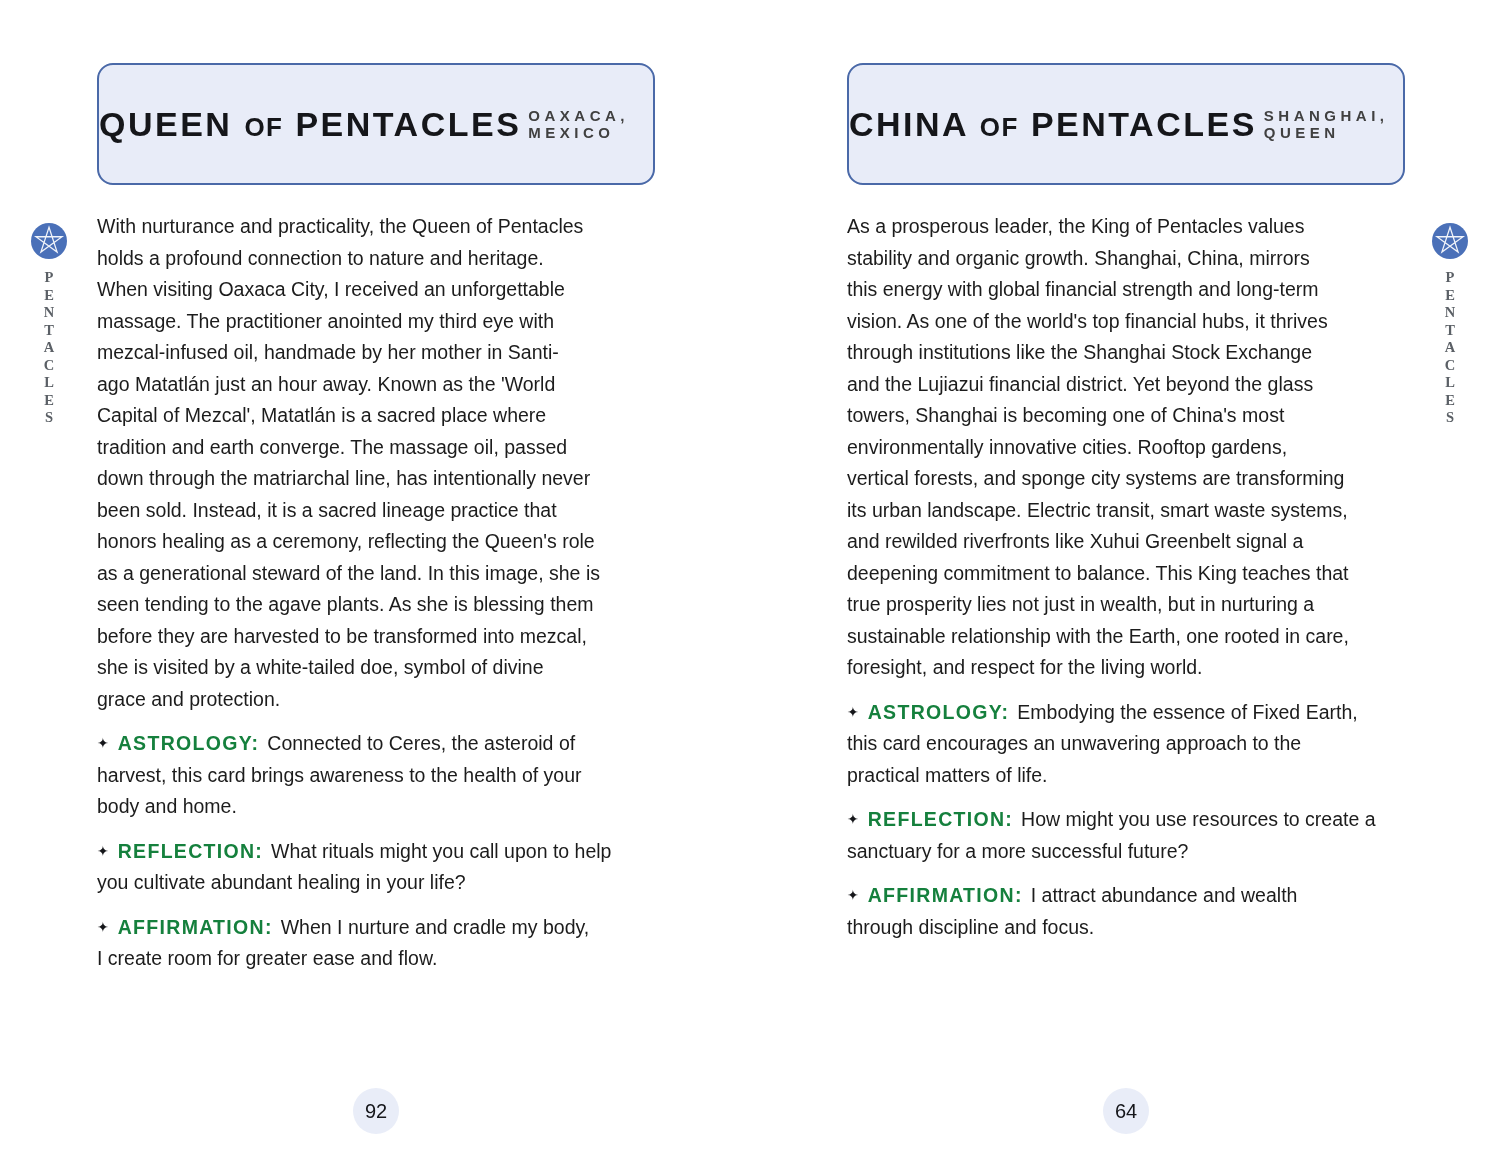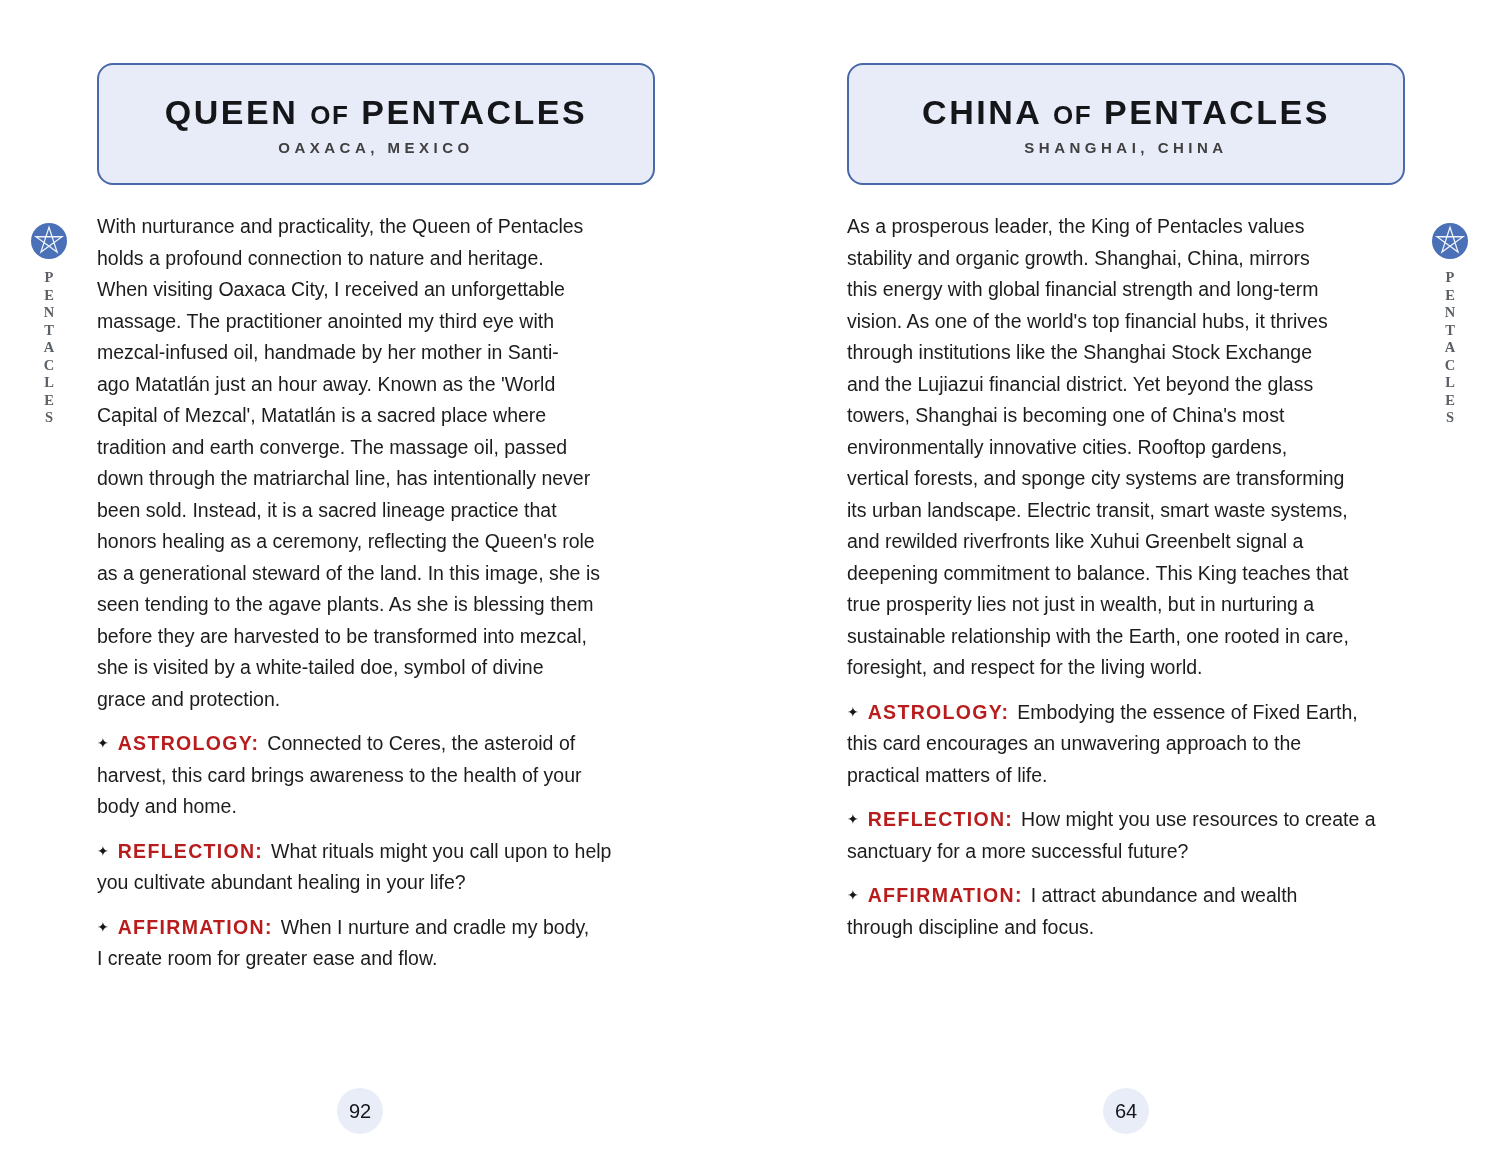--- a/index.html
+++ b/index.html
@@ -17,21 +17,21 @@
   .col-left{left:97px;}
   .col-right{left:847px;}
 
   
   .title-box{
     box-sizing:border-box;
     width:558px;height:122px;
     background:#e8ecf8;
     border:2px solid #4a69a8;
     border-radius:16px;
-    display:flex;flex-direction:column;
+    display:flex;
     align-items:center;justify-content:center;
     gap:7px;
   }
   .card-title{
     font-size:34px;
     font-weight:600;
     letter-spacing:2.5px;
     color:#15161a;
     white-space:nowrap;
   }
@@ -60,21 +60,21 @@
   .note-bullet{
     font-size:14px;
     vertical-align:2px;
     margin-right:9px;
     color:#15161a;
   }
   .note-label{
     font-weight:700;
     letter-spacing:1.3px;
     margin-right:8px;
-    color:#b91c1c;
+    color:#15803d;
   }
   .note-text{white-space:pre-line;}
 
   
   .suit-badge{
     position:absolute;
     width:36px;height:36px;
     top:223px;
   }
   .suit-badge-left{left:31px;}
@@ -98,21 +98,21 @@
   .page-num{
     position:absolute;
     top:1088px;
     width:46px;height:46px;
     border-radius:50%;
     background:#e9edf8;
     display:flex;align-items:center;justify-content:center;
     font-size:20px;
     color:#15161a;
   }
-  .page-num-left{left:337px;text-align:right;}
+  .page-num-left{left:353px;text-align:right;}
   .page-num-right{left:1103px;}
 </style>
 </head>
 <body>
 
 <div class="col col-left">
   <div class="title-box">
     <div class="card-title"><span>QUEEN</span> <span class="title-of">OF</span> <span>PENTACLES</span></div>
     <div class="card-subtitle">OAXACA, MEXICO</div>
   </div>
@@ -141,21 +141,21 @@
   <p class="note"><span class="note-bullet">✦</span><span class="note-label">REFLECTION:</span><span class="note-text">What rituals might you call upon to help
 you cultivate abundant healing in your life?</span></p>
 
   <p class="note"><span class="note-bullet">✦</span><span class="note-label">AFFIRMATION:</span><span class="note-text">When I nurture and cradle my body,
 I create room for greater ease and flow.</span></p>
 </div>
 
 <div class="col col-right">
   <div class="title-box">
     <div class="card-title"><span>CHINA</span> <span class="title-of">OF</span> <span>PENTACLES</span></div>
-    <div class="card-subtitle">SHANGHAI, CHINA</div>
+    <div class="card-subtitle">SHANGHAI, QUEEN</div>
   </div>
 
   <p class="intro">As a prosperous leader, the King of Pentacles values
 stability and organic growth. Shanghai, China, mirrors
 this energy with global financial strength and long-term
 vision. As one of the world's top financial hubs, it thrives
 through institutions like the Shanghai Stock Exchange
 and the Lujiazui financial district. Yet beyond the glass
 towers, Shanghai is becoming one of China's most
 environmentally innovative cities. Rooftop gardens,

